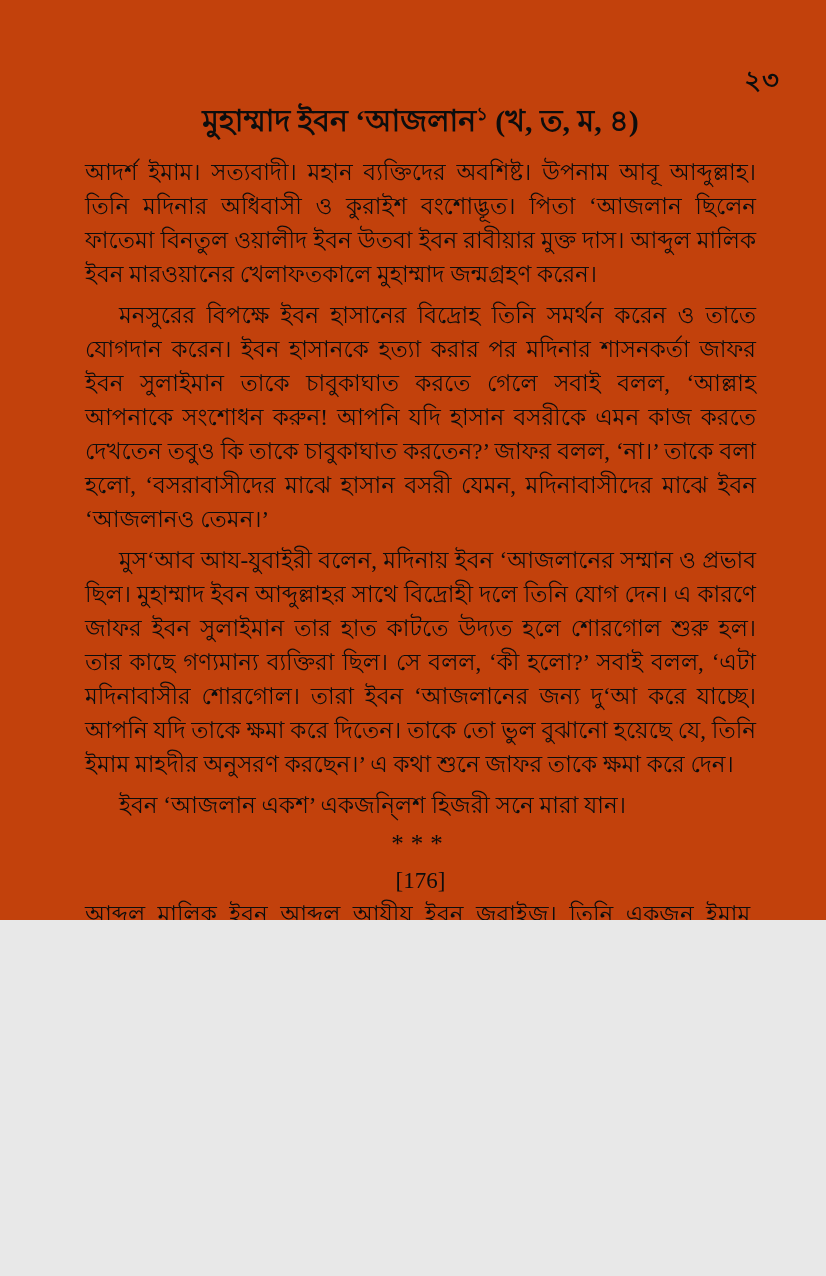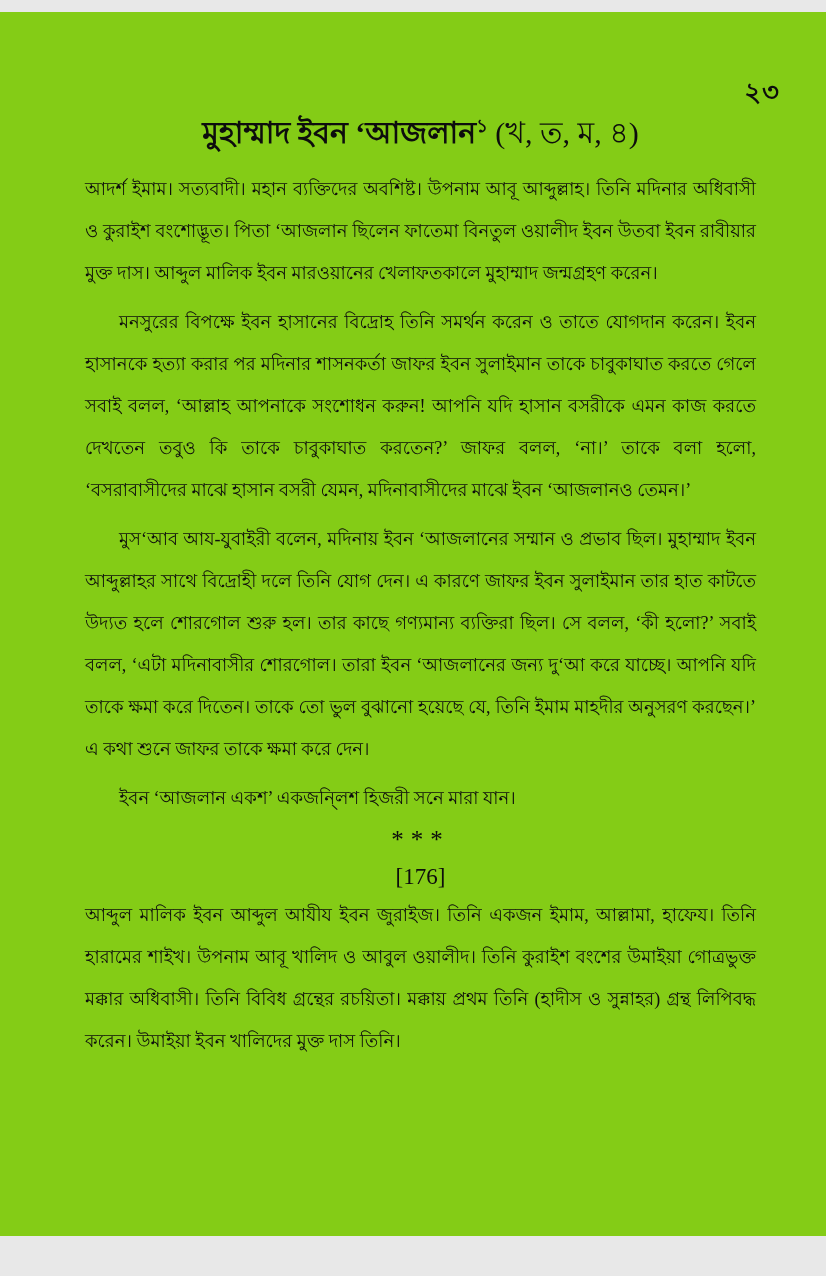--- a/index.html
+++ b/index.html
@@ -3,23 +3,23 @@
 <meta charset="utf-8">
 <style>
   html, body {
     margin: 0;
     padding: 0;
     background: #e8e8e8;
   }
   .page {
     position: relative;
     width: 826px;
-    height: 1224px;
-    margin: 12px auto;
-    background: #84cc16;
+    height: 920px;
+    margin: 0 auto;
+    background: #c2410c;
     color: #0d0d0d;
     font-family: "Liberation Serif", "DejaVu Serif", serif;
     box-sizing: border-box;
     padding: 102px 70px 24px 85px;
     overflow: hidden;
   }
   .page-number {
     position: absolute;
     top: 60px;
     right: 46px;
@@ -33,32 +33,32 @@
     margin: 0 0 4px 0;
   }
   .entry-title {
     text-align: center;
     font-size: 30px;
     font-weight: 700;
     margin: 0 0 16px 0;
     line-height: 1.25;
   }
   .entry-title .title-qualifier {
-    font-weight: 400;
+    font-weight: 700;
   }
   .entry-title sup.title-ref {
     font-size: 60%;
     font-weight: 700;
     vertical-align: super;
     line-height: 0;
   }
   p.body-para {
     margin: 0 0 7px 0;
-    font-size: 18px;
-    line-height: 42px;
+    font-size: 23px;
+    line-height: 34px;
     text-align: justify;
     text-justify: inter-word;
   }
   p.body-para.indent {
     text-indent: 34px;
   }
   .separator {
     text-align: center;
     font-size: 25px;
     letter-spacing: 7px;

